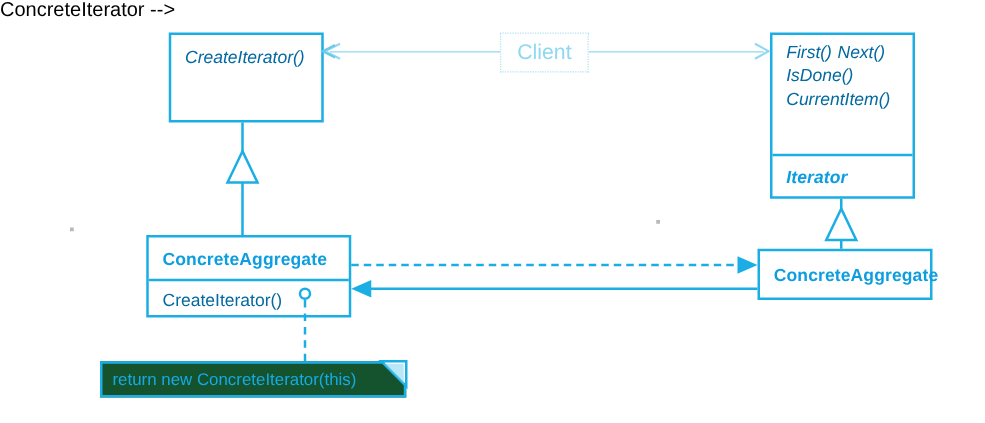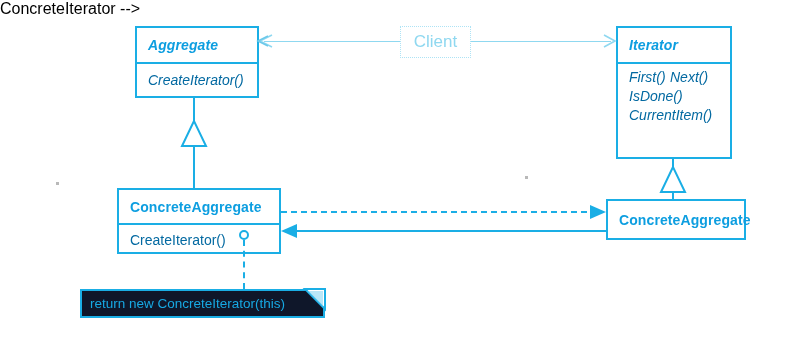--- a/index.html
+++ b/index.html
@@ -73,21 +73,21 @@
     color: #8fd8f0;
     font-size: 17px;
     white-space: nowrap;
   }
 
   
   .note-box {
     position: absolute;
     box-sizing: border-box;
     border: 2px solid #1aaee5;
-    background: #0f172a;
+    background: #14532d;
     display: flex;
     align-items: center;
     padding: 0 8px;
   }
   .note-text {
     color: #17a9e3;
     font-size: 13.5px;
     white-space: nowrap;
   }
 
@@ -139,42 +139,39 @@
   }
 </style>
 </head>
 <body>
 
 <div id="canvas">
 
   
   <div class="uml-box" style="left:135px; top:26px; width:124px; height:72px;">
     <div class="uml-compartment" style="height:34px;">
-      <span class="cls-name abstract">Aggregate</span>
-    </div>
-    <div class="uml-compartment" style="height:34px;">
       <span class="op-list">
         <span class="op abstract">CreateIterator()</span>
       </span>
     </div>
   </div>
 
   
   <div class="uml-box" style="left:616px; top:26px; width:116px; height:133px;">
-    <div class="uml-compartment" style="height:34px;">
-      <span class="cls-name abstract">Iterator</span>
-    </div>
     <div class="uml-compartment" style="height:95px; align-items:flex-start;">
       <span class="op-list">
         <span class="op abstract">First()</span>
         <span class="op abstract">Next()</span>
         <span class="op abstract">IsDone()</span>
         <span class="op abstract">CurrentItem()</span>
       </span>
     </div>
+    <div class="uml-compartment" style="height:34px;">
+      <span class="cls-name abstract">Iterator</span>
+    </div>
   </div>
 
   
   <div class="uml-box" style="left:117px; top:188px; width:164px; height:66px;">
     <div class="uml-compartment" style="height:33px;">
       <span class="cls-name">ConcreteAggregate</span>
     </div>
     <div class="uml-compartment" style="height:33px;">
       <span class="op">CreateIterator()</span>
     </div>

